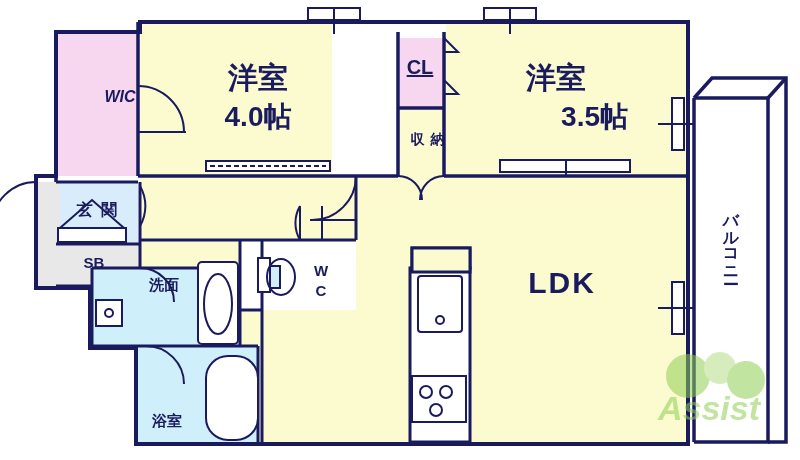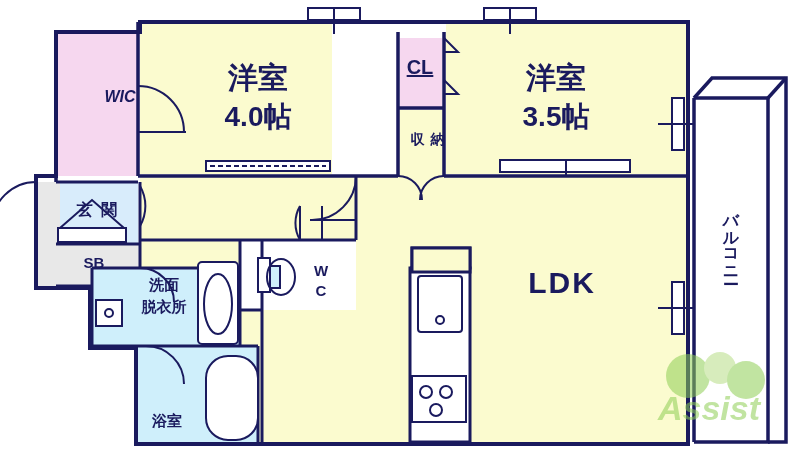--- a/index.html
+++ b/index.html
@@ -208,29 +208,28 @@
 
 <div class="lbl" style="left:90px;top:88px;width:60px;font-size:16px;font-style:italic;">WIC</div>
 
 <div class="lbl" style="left:198px;top:58px;width:120px;font-size:30px;">洋室</div>
 <div class="lbl" style="left:186px;top:98px;width:144px;font-size:28px;">4.0帖</div>
 
 <div class="lbl" style="left:400px;top:56px;width:40px;font-size:20px;text-decoration:underline;">CL</div>
 <div class="lbl" style="left:396px;top:131px;width:64px;font-size:14px;letter-spacing:1px;">収 納</div>
 
 <div class="lbl" style="left:496px;top:58px;width:120px;font-size:30px;">洋室</div>
-<div class="lbl" style="left:484px;top:98px;width:144px;font-size:28px;">3.5帖</div>
+<div class="lbl" style="left:484px;top:98px;width:144px;font-size:28px;text-align:right;">3.5帖</div>
 
 <div class="lbl vert" style="left:720px;top:202px;font-size:16px;">バルコニー</div>
 
 <div class="lbl" style="left:68px;top:200px;width:60px;font-size:16px;letter-spacing:2px;">玄 関</div>
 <div class="lbl" style="left:64px;top:254px;width:60px;font-size:15px;">SB</div>
 
 <div class="lbl" style="left:134px;top:276px;width:60px;font-size:15px;">洗面</div>
-<div class="lbl" style="left:124px;top:298px;width:80px;font-size:15px;">脱衣所</div>
 
 <div class="lbl" style="left:310px;top:262px;width:22px;font-size:15px;">W</div>
 <div class="lbl" style="left:310px;top:282px;width:22px;font-size:15px;">C</div>
 
 <div class="lbl" style="left:137px;top:412px;width:60px;font-size:15px;">浴室</div>
 
 <div class="lbl" style="left:500px;top:266px;width:124px;font-size:30px;letter-spacing:2px;">LDK</div>
 
 <svg class="wm" width="140" height="90" viewBox="0 0 140 90">
   <g opacity="0.55">

